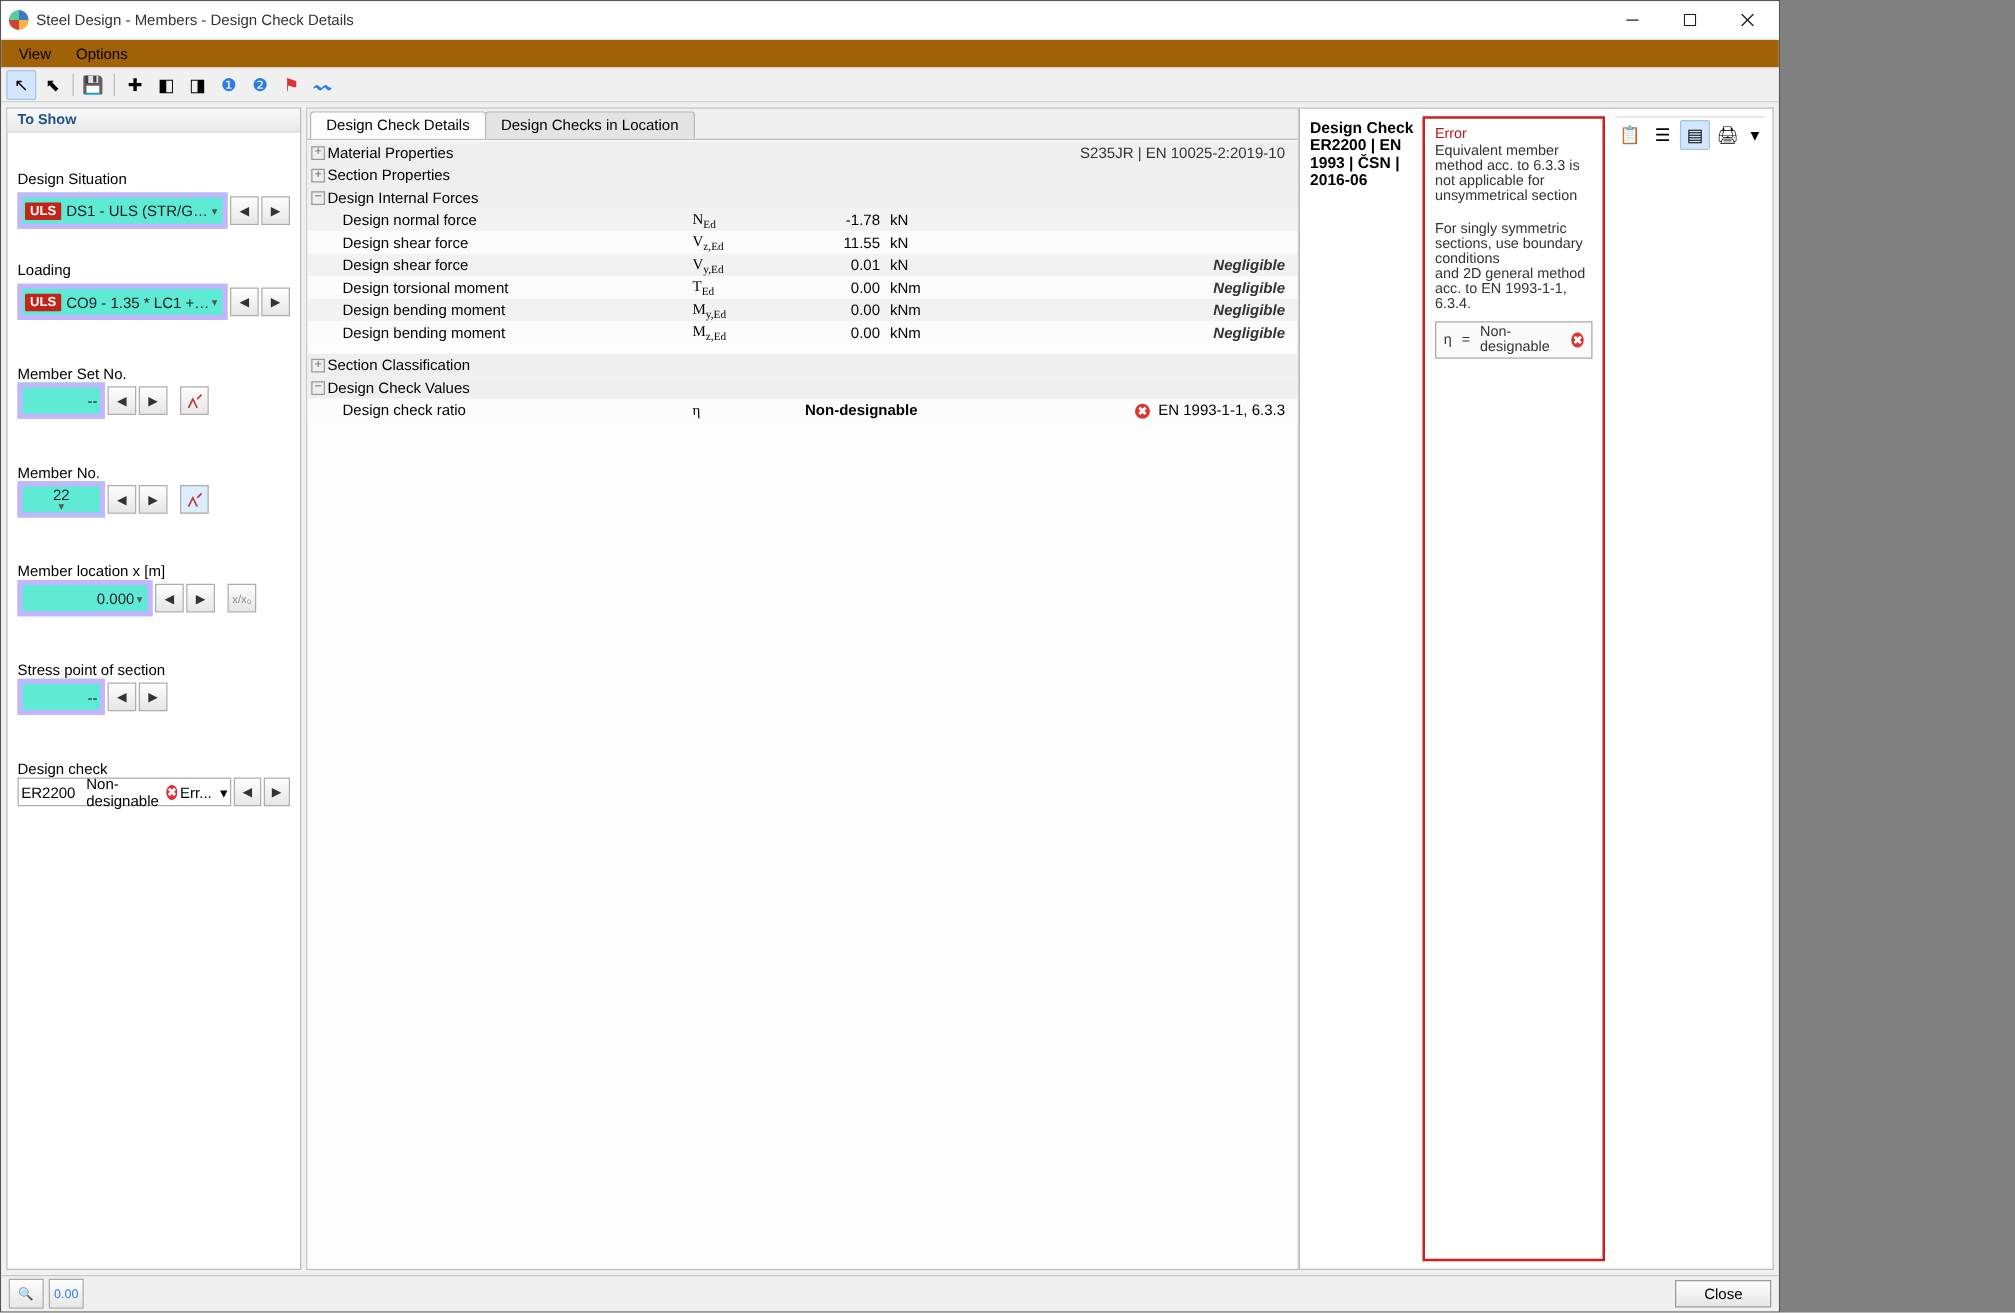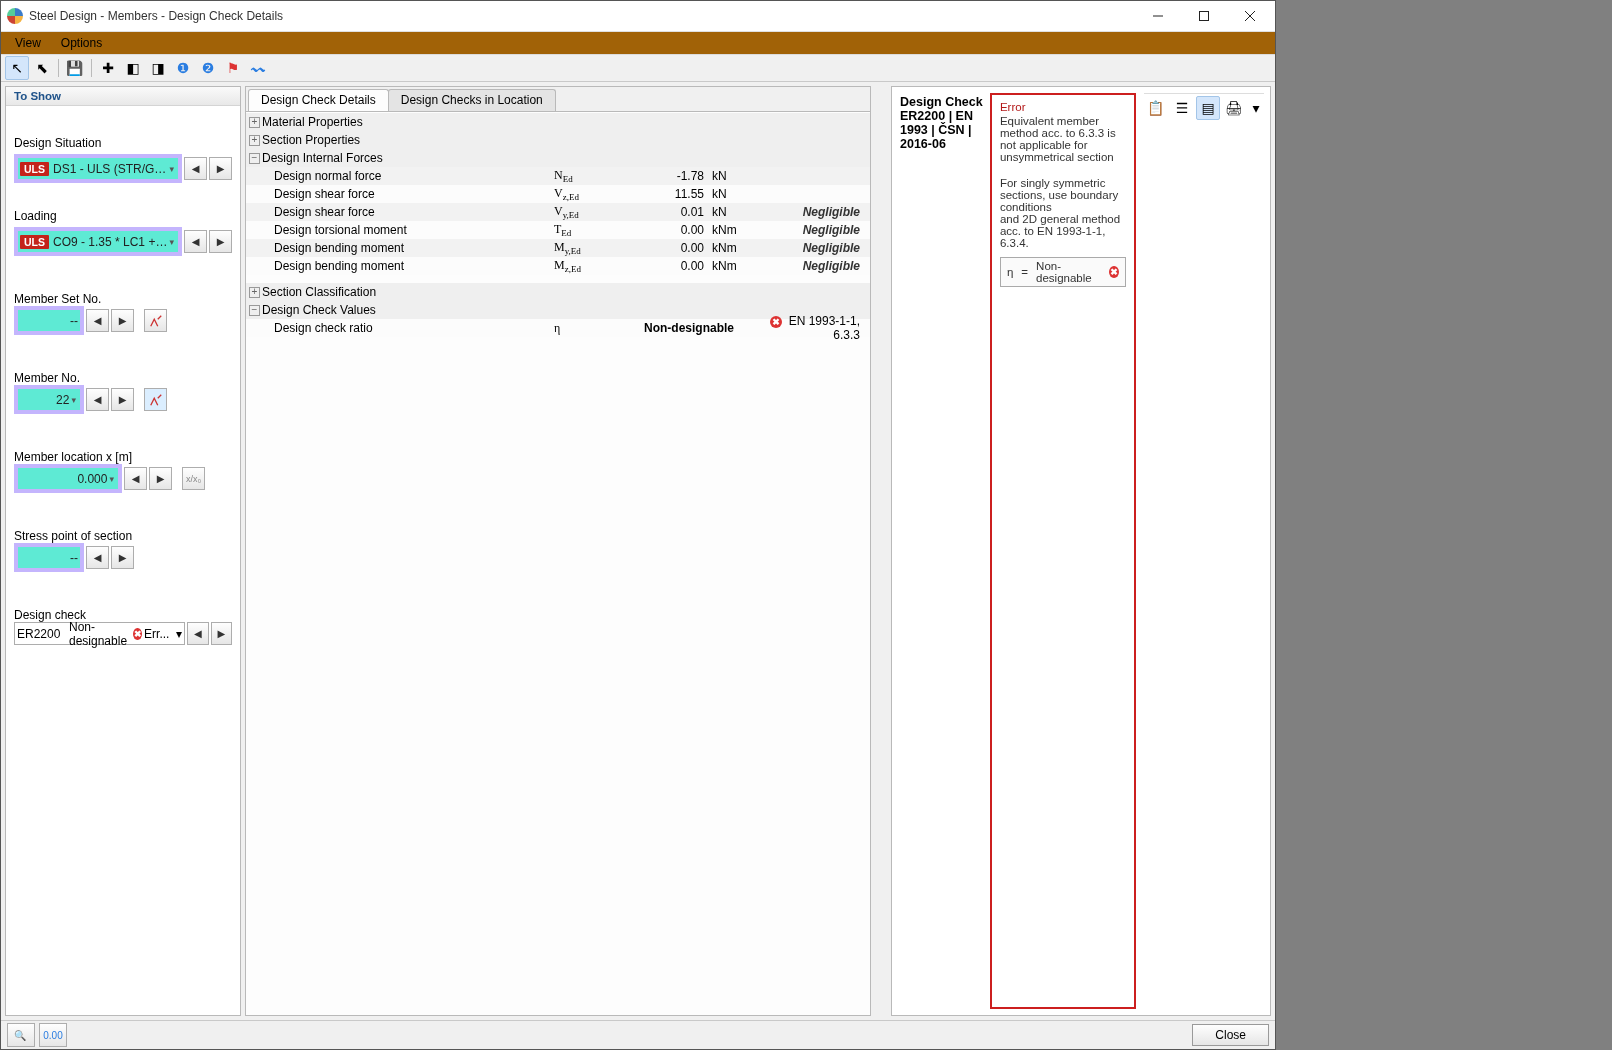--- a/index.html
+++ b/index.html
@@ -20,21 +20,21 @@
   }
   html,body{margin:0;padding:0;height:100%;}
   body{
     font-family: "Segoe UI", Tahoma, Arial, sans-serif;
     font-size: 12px;
     color: var(--text);
     background: #808080;
     overflow:hidden;
   }
   .window{
-    width:1276px;height:1050px;
+    width:1424px;height:1050px;
     background:var(--bg-white);
     border:1px solid #555;
     box-sizing:border-box;
     display:flex;flex-direction:column;
   }
   
   .titlebar{
     height:30px;
     background:#ffffff;
     display:flex;align-items:center;
@@ -131,21 +131,21 @@
   .field-block{margin-top:10px;}
   .dc-row{
     display:flex;align-items:center;gap:2px;
     border:1px solid #adadad;background:#fff;height:21px;
     padding:0 2px;
   }
   .dc-row .er{width:50px;}
   .dc-row .nd{flex:1;display:flex;align-items:center;gap:3px;overflow:hidden;}
   .dc-row .err-ico{width:12px;height:12px;border-radius:50%;background:#d33;color:#fff;font-size:9px;display:flex;align-items:center;justify-content:center;font-weight:bold;}
   
-  .center-wrap{flex:1;display:flex;gap:20px;min-width:0;}
+  .center-wrap{flex:1;display:flex;gap:0;min-width:0;}
   .mid-panel{flex:1;min-width:0;}
   .right-panel{width:380px;flex-shrink:0;}
   
   .tabs{
     display:flex;height:22px;
     background:var(--bg);
     border-bottom:1px solid var(--border);
     padding:2px 2px 0 2px;gap:0;
   }
   .tab{
@@ -310,21 +310,21 @@
                 <svg viewBox="0 0 16 16">
                   <path d="M2 14 L6 6 L10 14 M14 2 L10 6" stroke="#c33" fill="none" stroke-width="1.5"></path>
                 </svg>
               </div>
           </div>
         </div>
 
         <div class="field-block">
           <div class="field-label">Member No.</div>
           <div class="field-row">
-            <div class="combo small" style="justify-content:flex-end;">
+            <div class="combo small" style="justify-content:flex-end;flex-direction:column;">
               <span class="val" style="text-align:right;">22</span>
               <span class="dd">▾</span>
             </div>
             <div class="btn-s">◀</div>
             <div class="btn-s">▶</div>
             <div style="width:6px;"></div>
             <div class="btn-s icon-btn" style="background:#dbeeff;">
                 <svg viewBox="0 0 16 16">
                   <path d="M2 14 L6 6 L10 14 M14 2 L10 6" stroke="#c33" fill="none" stroke-width="1.5"></path>
                 </svg>
@@ -382,20 +382,21 @@
       <div class="panel mid-panel">
         <div class="tabs">
           <div class="tab active">Design Check Details</div>
           <div class="tab">Design Checks in Location</div>
         </div>
         <div class="tree-area">
 
           <div class="trow hdr">
             <span class="expander box">+</span>
             <span class="lbl" style="flex:0 0 200px;">Material Properties</span>
+            <span class="right-summary">S235JR | EN 10025-2:2019-10</span>
           </div>
           <div class="trow hdr alt1">
             <span class="expander box">+</span>
             <span class="lbl" style="flex:0 0 200px;">Section Properties</span>
           </div>
           <div class="trow hdr">
             <span class="expander box">−</span>
             <span class="lbl">Design Internal Forces</span>
           </div>
 

